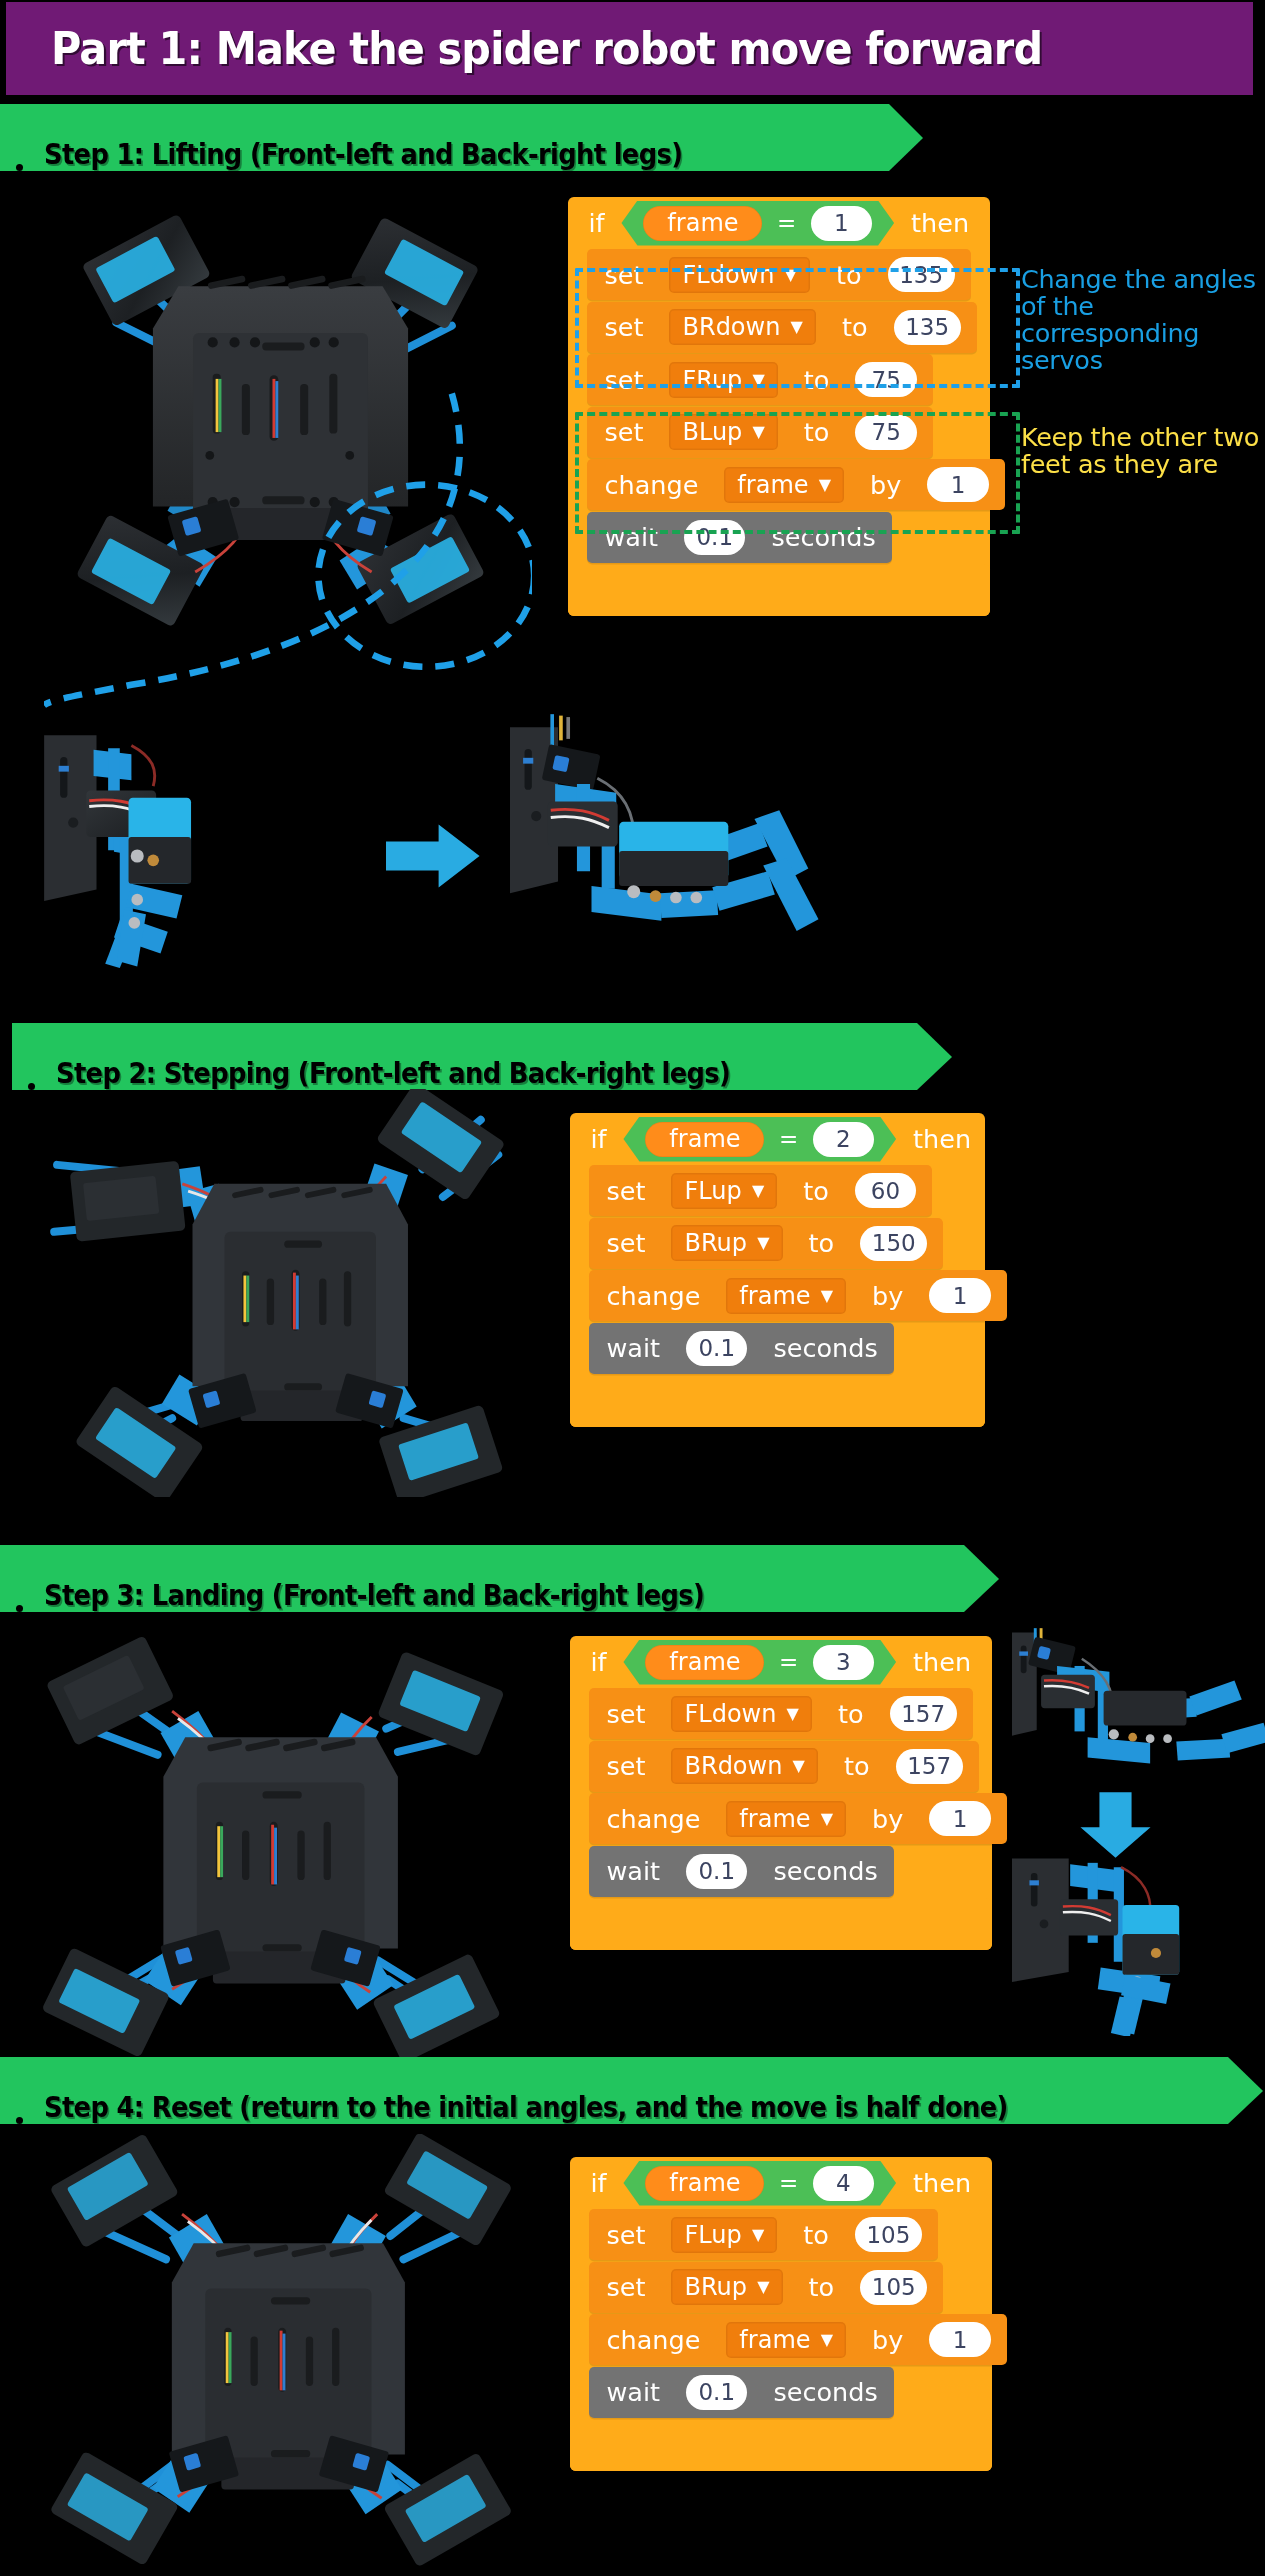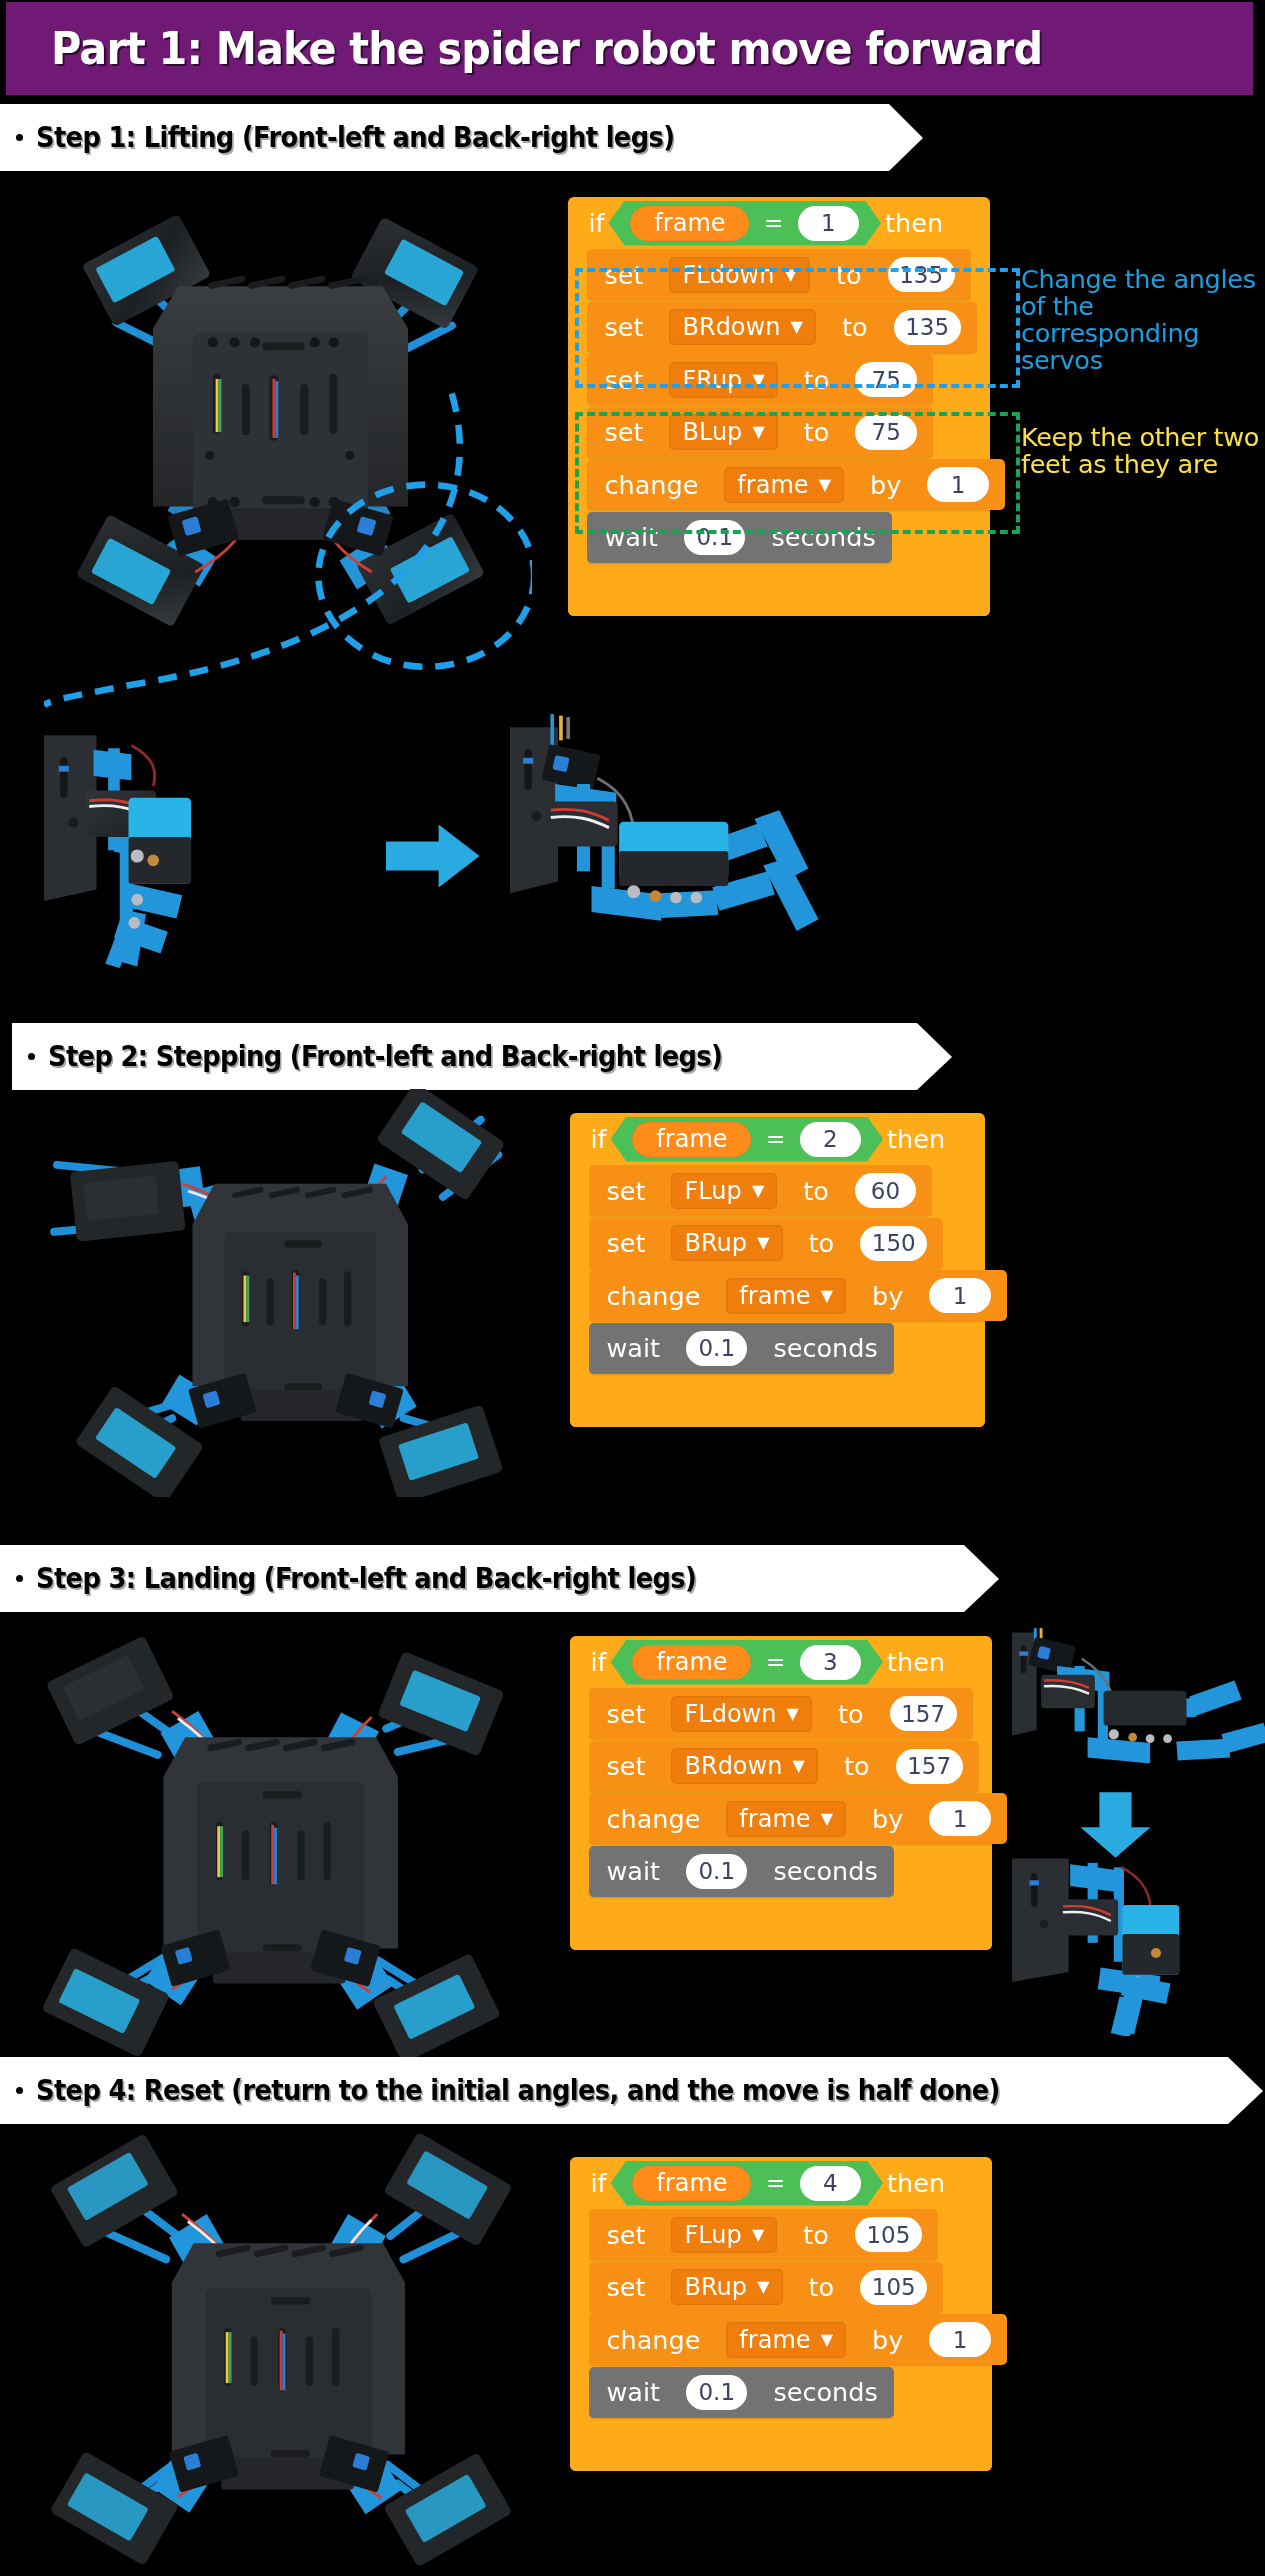--- a/index.html
+++ b/index.html
@@ -21,22 +21,22 @@
     font-size:44px;font-weight:bold;color:#ffffff;
     letter-spacing:-0.9px;
     font-family:"DejaVu Sans", sans-serif;
     text-shadow:2.2px 2.2px 0 rgba(0,0,0,.55);
     white-space:nowrap;
     transform:scaleX(0.94);transform-origin:left center;
   }
 
   
   .step-banner{
-    left:0;height:67px;background:#ffffff;
-    display:flex;align-items:center;
+    left:0;height:67px;background:#22c55e;
+    display:flex;align-items:flex-end;gap:8px;
   }
   .step-banner .bullet{
     margin-left:16px;margin-right:13px;
     width:7.3px;height:7.3px;border-radius:50%;background:#000;flex:0 0 auto;
   }
   .step-banner .label{
     font-size:28px;font-weight:bold;color:#000;
     font-family:"DejaVu Sans", sans-serif;
     letter-spacing:-0.7px;white-space:nowrap;
     text-shadow:1.8px 1.8px 0 rgba(0,0,0,.35);
@@ -50,21 +50,21 @@
   .c-block{
     position:relative;
     background:#FFAB19;
     border-radius:5.8px;
     padding:0;
     box-shadow:0 2.2px 0 rgba(0,0,0,.12);
   }
   .c-head{
     display:flex;align-items:center;
     height:52px;padding-left:20.4px;padding-right:1px;
-    gap:4px;
+    gap:17px;
     font-size:25.5px;color:#fff;font-weight:500;
     font-family:"DejaVu Sans", sans-serif;
     border-radius:16px;
   }
   .c-body{
     margin-left:19px;
     display:flex;flex-direction:column;align-items:flex-start;
   }
   .c-foot{
     height:52px;border-radius:0 5.8px 5.8px 5.8px;background:#FFAB19;

